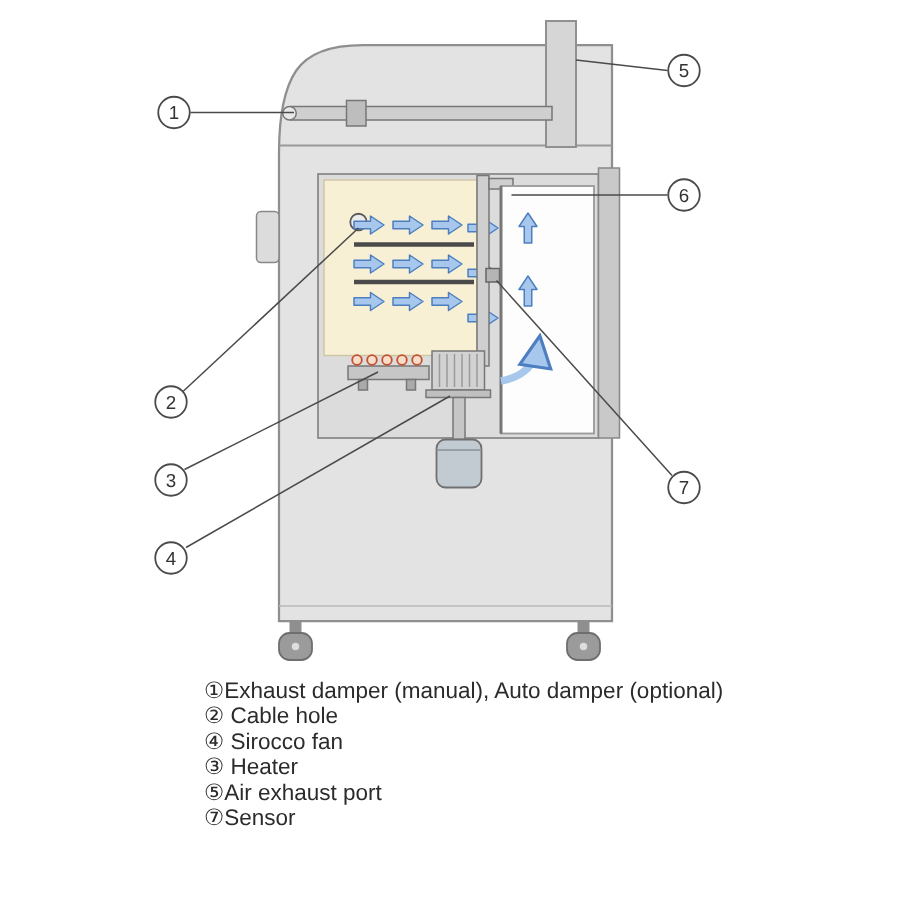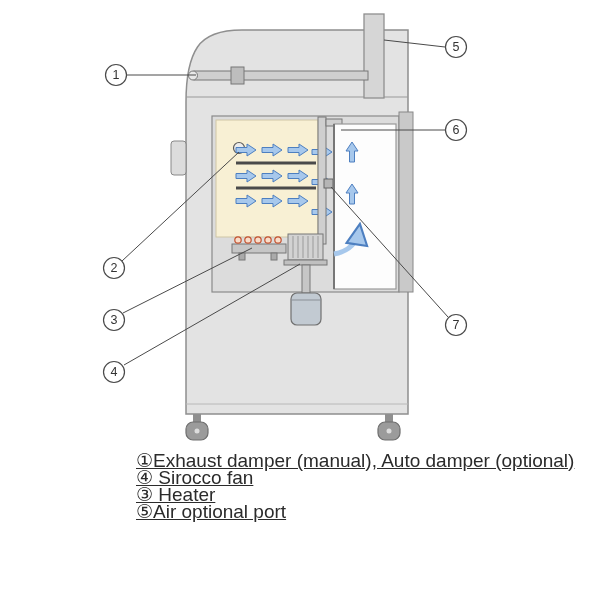--- a/index.html
+++ b/index.html
@@ -19,24 +19,23 @@
     stroke-width: 1;
     stroke-linejoin: round;
   }
   .leader { stroke: #4a4a4a; stroke-width: 1; fill: none; }
   .callout-circle { fill: #ffffff; stroke: #4a4a4a; stroke-width: 1.2; }
   .callout-num { font-size: 12.5px; fill: #333; text-anchor: middle; }
   .legend {
     position: absolute;
     left: 136px;
     top: 452px;
-    font-size: 19px;
+    font-size: 15px;
     line-height: 17px;
     color: #2b2b2b;
-    text-decoration: underline;
   }
   .legend-row { white-space: nowrap; }
 </style>
 </head>
 <body>
 
 <div class="canvas">
 
   <svg class="diagram-svg" width="600" height="450" viewBox="0 0 600 450">
     <defs>
@@ -182,18 +181,20 @@
       <text class="callout-num" x="456" y="130" dy=".35em">6</text>
     </g>
     <g>
       <circle class="callout-circle" cx="456" cy="325" r="10.5"></circle>
       <text class="callout-num" x="456" y="325" dy=".35em">7</text>
     </g>
   </svg>
 
   <div class="legend">
     <div class="legend-row">①Exhaust damper (manual), Auto damper (optional)</div>
+    <div class="legend-row">② Cable hole</div>
     <div class="legend-row">④ Sirocco fan</div>
     <div class="legend-row">③ Heater</div>
-    <div class="legend-row">⑤Air optional port</div>
+    <div class="legend-row">⑤Air exhaust port</div>
+    <div class="legend-row">⑦Sensor</div>
   </div>
 
 </div>
 
 </body></html>

